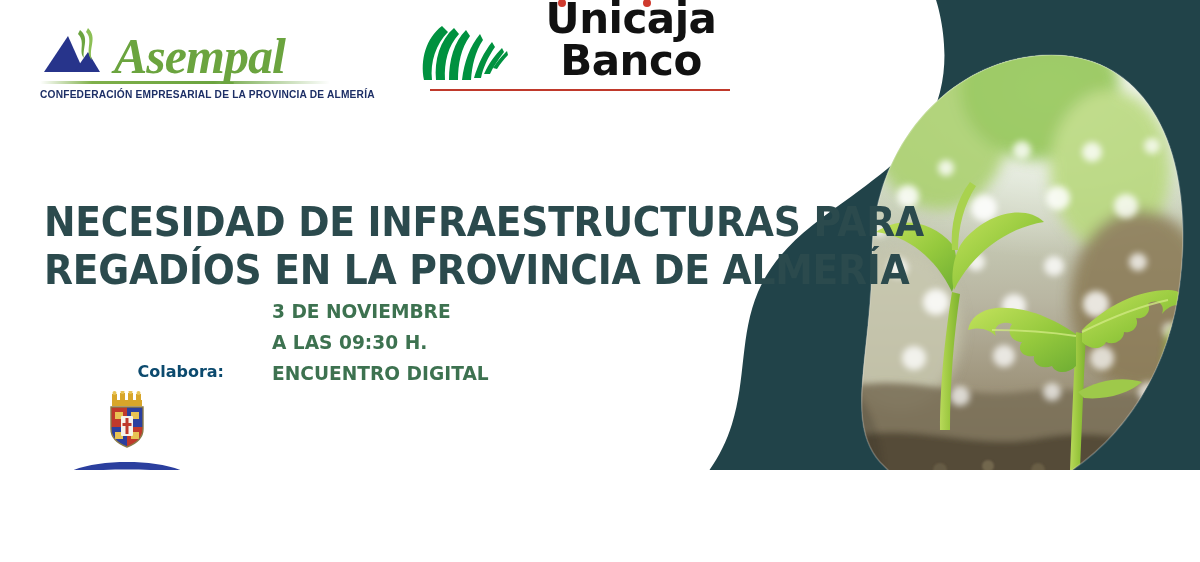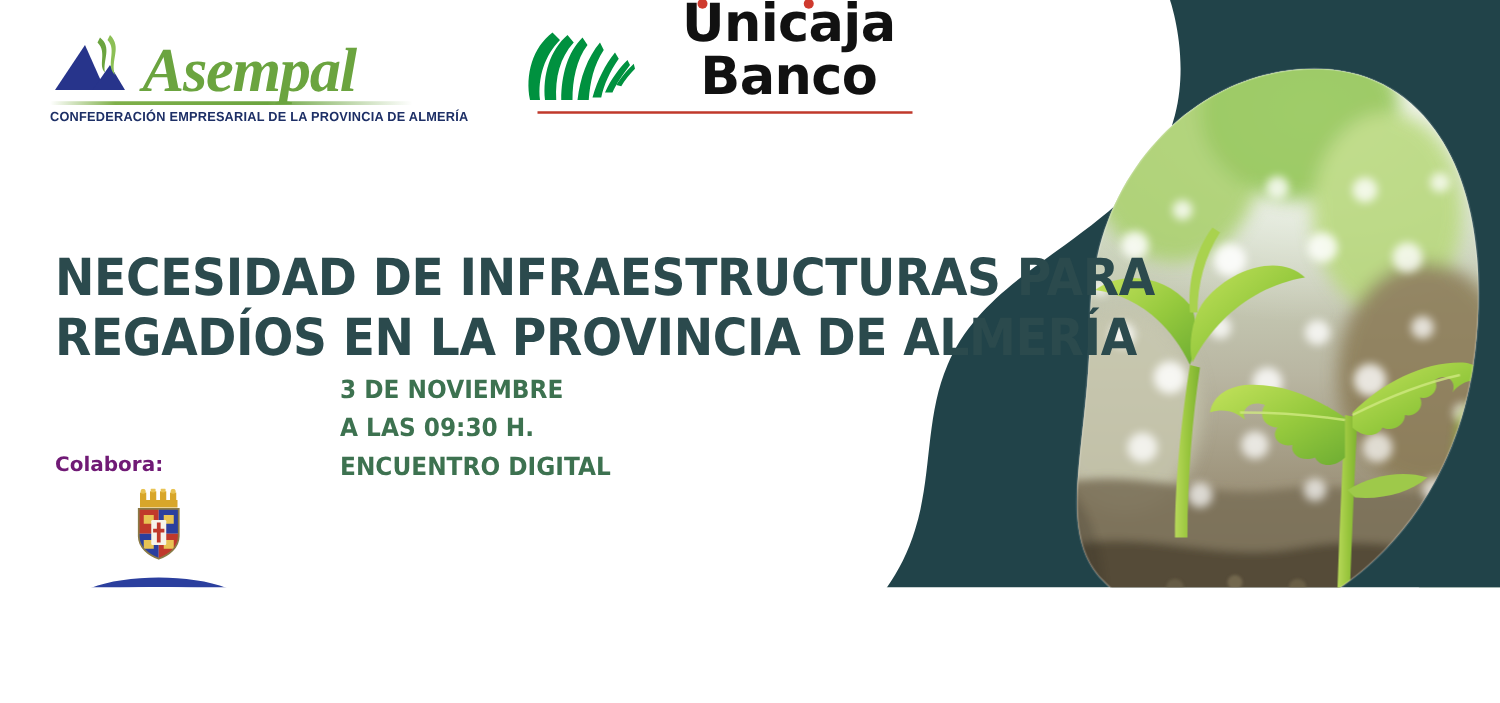--- a/index.html
+++ b/index.html
@@ -147,22 +147,23 @@
   #collab {
     position: absolute;
     left: 44px;
     top: 362px;
     width: 180px;
   }
   #collab-label {
     font-family: "DejaVu Sans", sans-serif;
     font-weight: bold;
     font-size: 16px;
-    color: #701a75;
+    color: #0c4a6e;
     margin-bottom: 10px;
+    text-align: right;
   }
   #diputacion-logo {
     width: 150px;
     margin-left: 8px;
     text-align: center;
   }
   .dip-shield { width: 46px; height: 58px; display: block; margin: 0 auto; }
   .dip-text {
     font-family: "Liberation Serif", serif;
     font-size: 18px;

